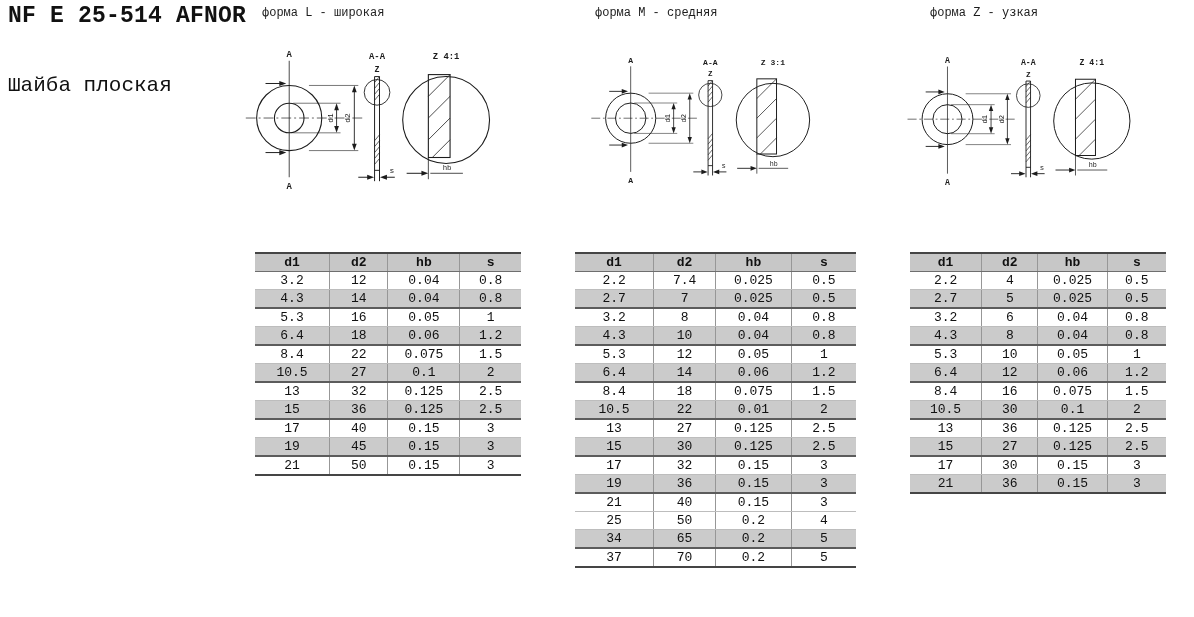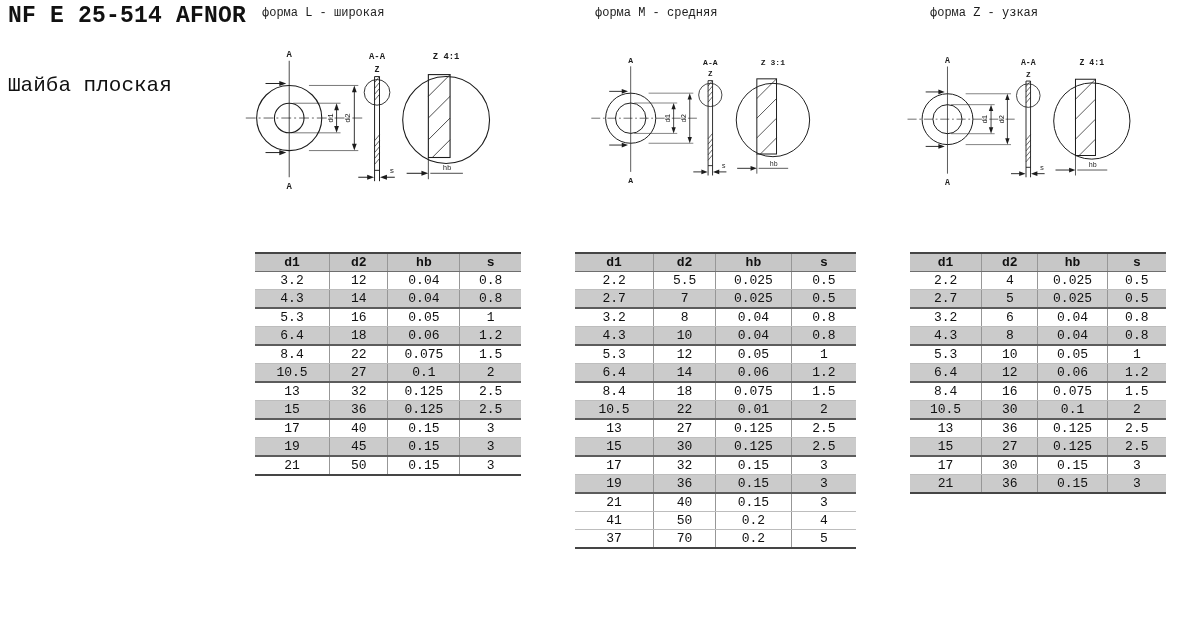--- a/index.html
+++ b/index.html
@@ -319,21 +319,21 @@
         <tr>
           <th>d1</th>
           <th>d2</th>
           <th>hb</th>
           <th>s</th>
         </tr>
       </thead>
       <tbody>
         <tr class="row-white">
           <td>2.2</td>
-          <td>5.5</td>
+          <td>7.4</td>
           <td>0.025</td>
           <td>0.5</td>
         </tr>
         <tr class="row-gray">
           <td>2.7</td>
           <td>7</td>
           <td>0.025</td>
           <td>0.5</td>
         </tr>
         <tr class="row-white">
@@ -396,24 +396,30 @@
           <td>0.15</td>
           <td>3</td>
         </tr>
         <tr class="row-white">
           <td>21</td>
           <td>40</td>
           <td>0.15</td>
           <td>3</td>
         </tr>
         <tr class="row-white">
-          <td>41</td>
+          <td>25</td>
           <td>50</td>
           <td>0.2</td>
           <td>4</td>
+        </tr>
+        <tr class="row-gray">
+          <td>34</td>
+          <td>65</td>
+          <td>0.2</td>
+          <td>5</td>
         </tr>
         <tr class="row-white">
           <td>37</td>
           <td>70</td>
           <td>0.2</td>
           <td>5</td>
         </tr>
       </tbody>
     </table>
   <table class="dim-table" id="table-2">

